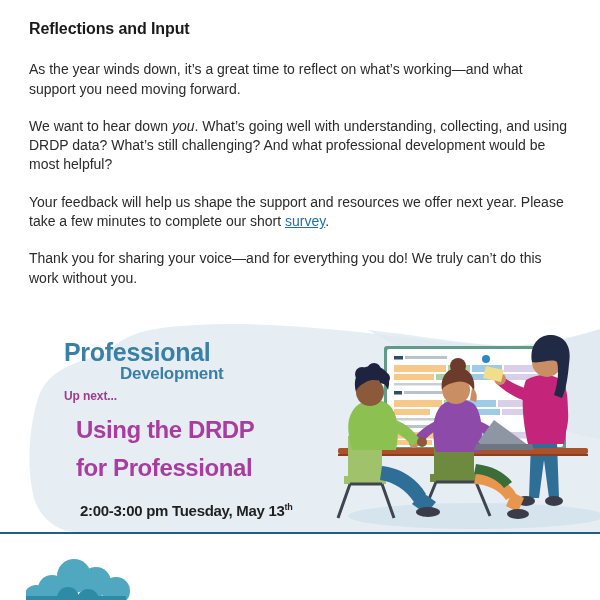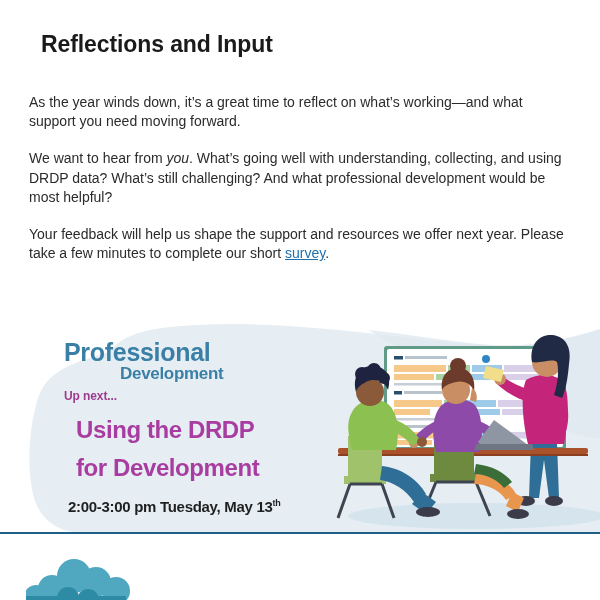--- a/index.html
+++ b/index.html
@@ -23,25 +23,25 @@
     overflow: hidden;
   }
 
   
   .article {
     padding: 0 30px 0 29px;
     box-sizing: border-box;
   }
 
   .page-title {
-    font-size: 23px;
+    font-size: 16px;
     font-weight: bold;
     color: #1a1a1a;
     letter-spacing: -0.1px;
-    margin: 12px;
+    margin: 0;
     padding-top: 19px;
     line-height: 1.2;
   }
 
   .body-para {
     font-size: 14px;
     line-height: 1.38;
     color: #2b2b2b;
     margin: 0;
     padding-top: 18px;
@@ -114,21 +114,21 @@
     color: #a83ca0;
     line-height: 1.1;
     letter-spacing: -0.4px;
     margin: 12px;
   }
   .promo-title-1 { padding-top: 2px; }
   .promo-when {
     font-size: 15px;
     font-weight: bold;
     color: #1f1f1f;
-    margin: 4px;
+    margin: 16px;
     padding-top: 5px;
     letter-spacing: -0.3px;
   }
   .promo-when sup {
     font-size: 9px;
     vertical-align: super;
   }
 
   .promo-art {
     position: absolute;
@@ -161,24 +161,25 @@
 <body>
 
 <div class="page">
 
   <div class="article">
 
     <h1 class="page-title">Reflections and Input</h1>
 
     <p class="body-para first">As the year winds down, it’s a great time to reflect on what’s working—and what support you need moving forward.</p>
 
-    <p class="body-para"><span>We want to hear from </span><em>you</em><span>. What’s going well with understanding, collecting, and using DRDP data? What’s still challenging? And what professional development would be most helpful?</span></p>
+    <p class="body-para"><span>We want to hear down </span><em>you</em><span>. What’s going well with understanding, collecting, and using DRDP data? What’s still challenging? And what professional development would be most helpful?</span></p>
 
     <p class="body-para"><span>Your feedback will help us shape the support and resources we offer next year. Please take a few minutes to complete our short </span><a class="survey-link" href="#">survey</a><span>.</span></p>
 
+    <p class="body-para">Thank you for sharing your voice—and for everything you do! We truly can’t do this work without you.</p>
   </div>
 
   <div class="promo">
 
     <svg class="promo-blob" viewBox="0 0 600 214" preserveAspectRatio="none">
       <path d="M93,34 C108,14 140,9 180,7 C236,4 300,9 360,16
                C420,23 470,30 512,27 C548,24 575,14 600,6
                L600,214 L60,214
                C42,214 22,200 17,176
                C10,144 14,106 22,80
@@ -313,21 +314,21 @@
         <circle cx="48" cy="46" r="7" fill="#1e2440"></circle>
         <circle cx="58" cy="54" r="6" fill="#1e2440"></circle>
       </g>
     </svg>
 
     <div class="promo-text">
       <div class="promo-head-1">Professional</div>
       <div class="promo-head-2">Development</div>
       <div class="promo-upnext">Up next...</div>
       <div class="promo-title-1">Using the DRDP</div>
-      <div class="promo-title-2">for Development</div>
+      <div class="promo-title-2">for Professional</div>
       <div class="promo-when"><span>2:00-3:00 pm Tuesday, May 13</span><sup>th</sup></div>
     </div>
   </div>
 
   <div class="divider"></div>
 
   <svg class="footer-deco" viewBox="0 0 180 46">
     <circle cx="48" cy="20" r="17" fill="#4fa8c0"></circle>
     <circle cx="26" cy="33" r="14" fill="#4fa8c0"></circle>
     <circle cx="70" cy="26" r="15" fill="#4fa8c0"></circle>

